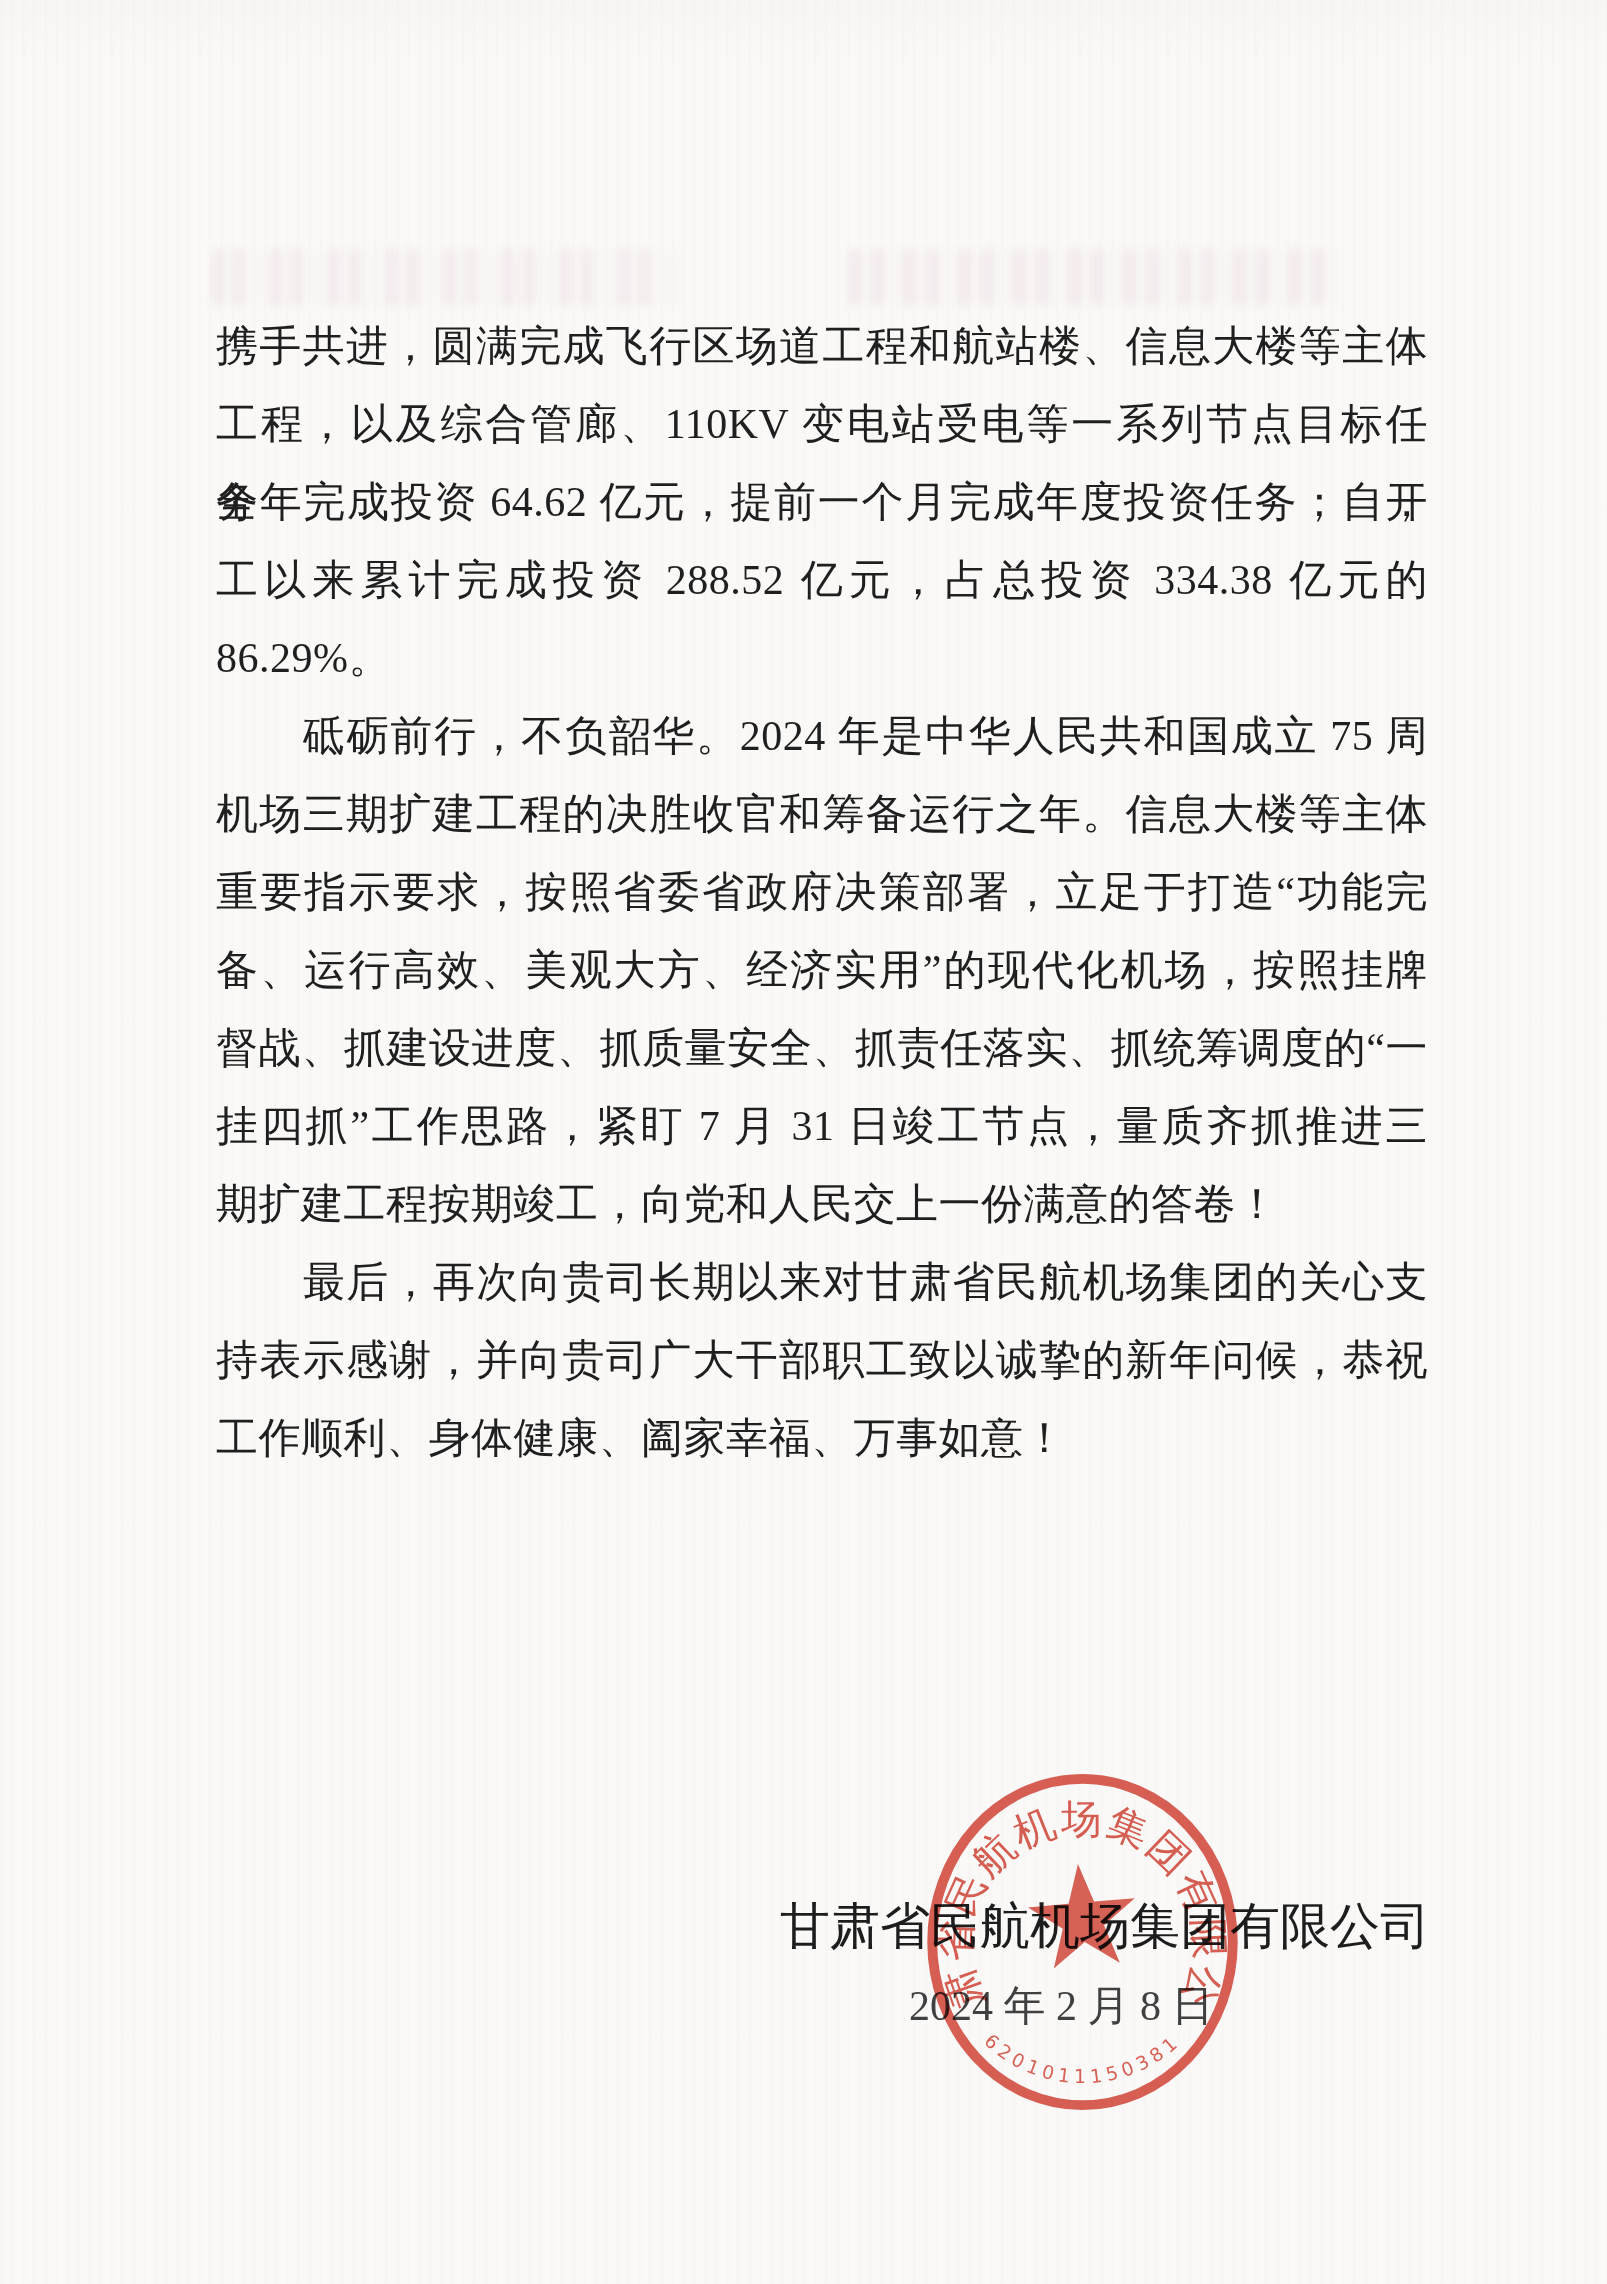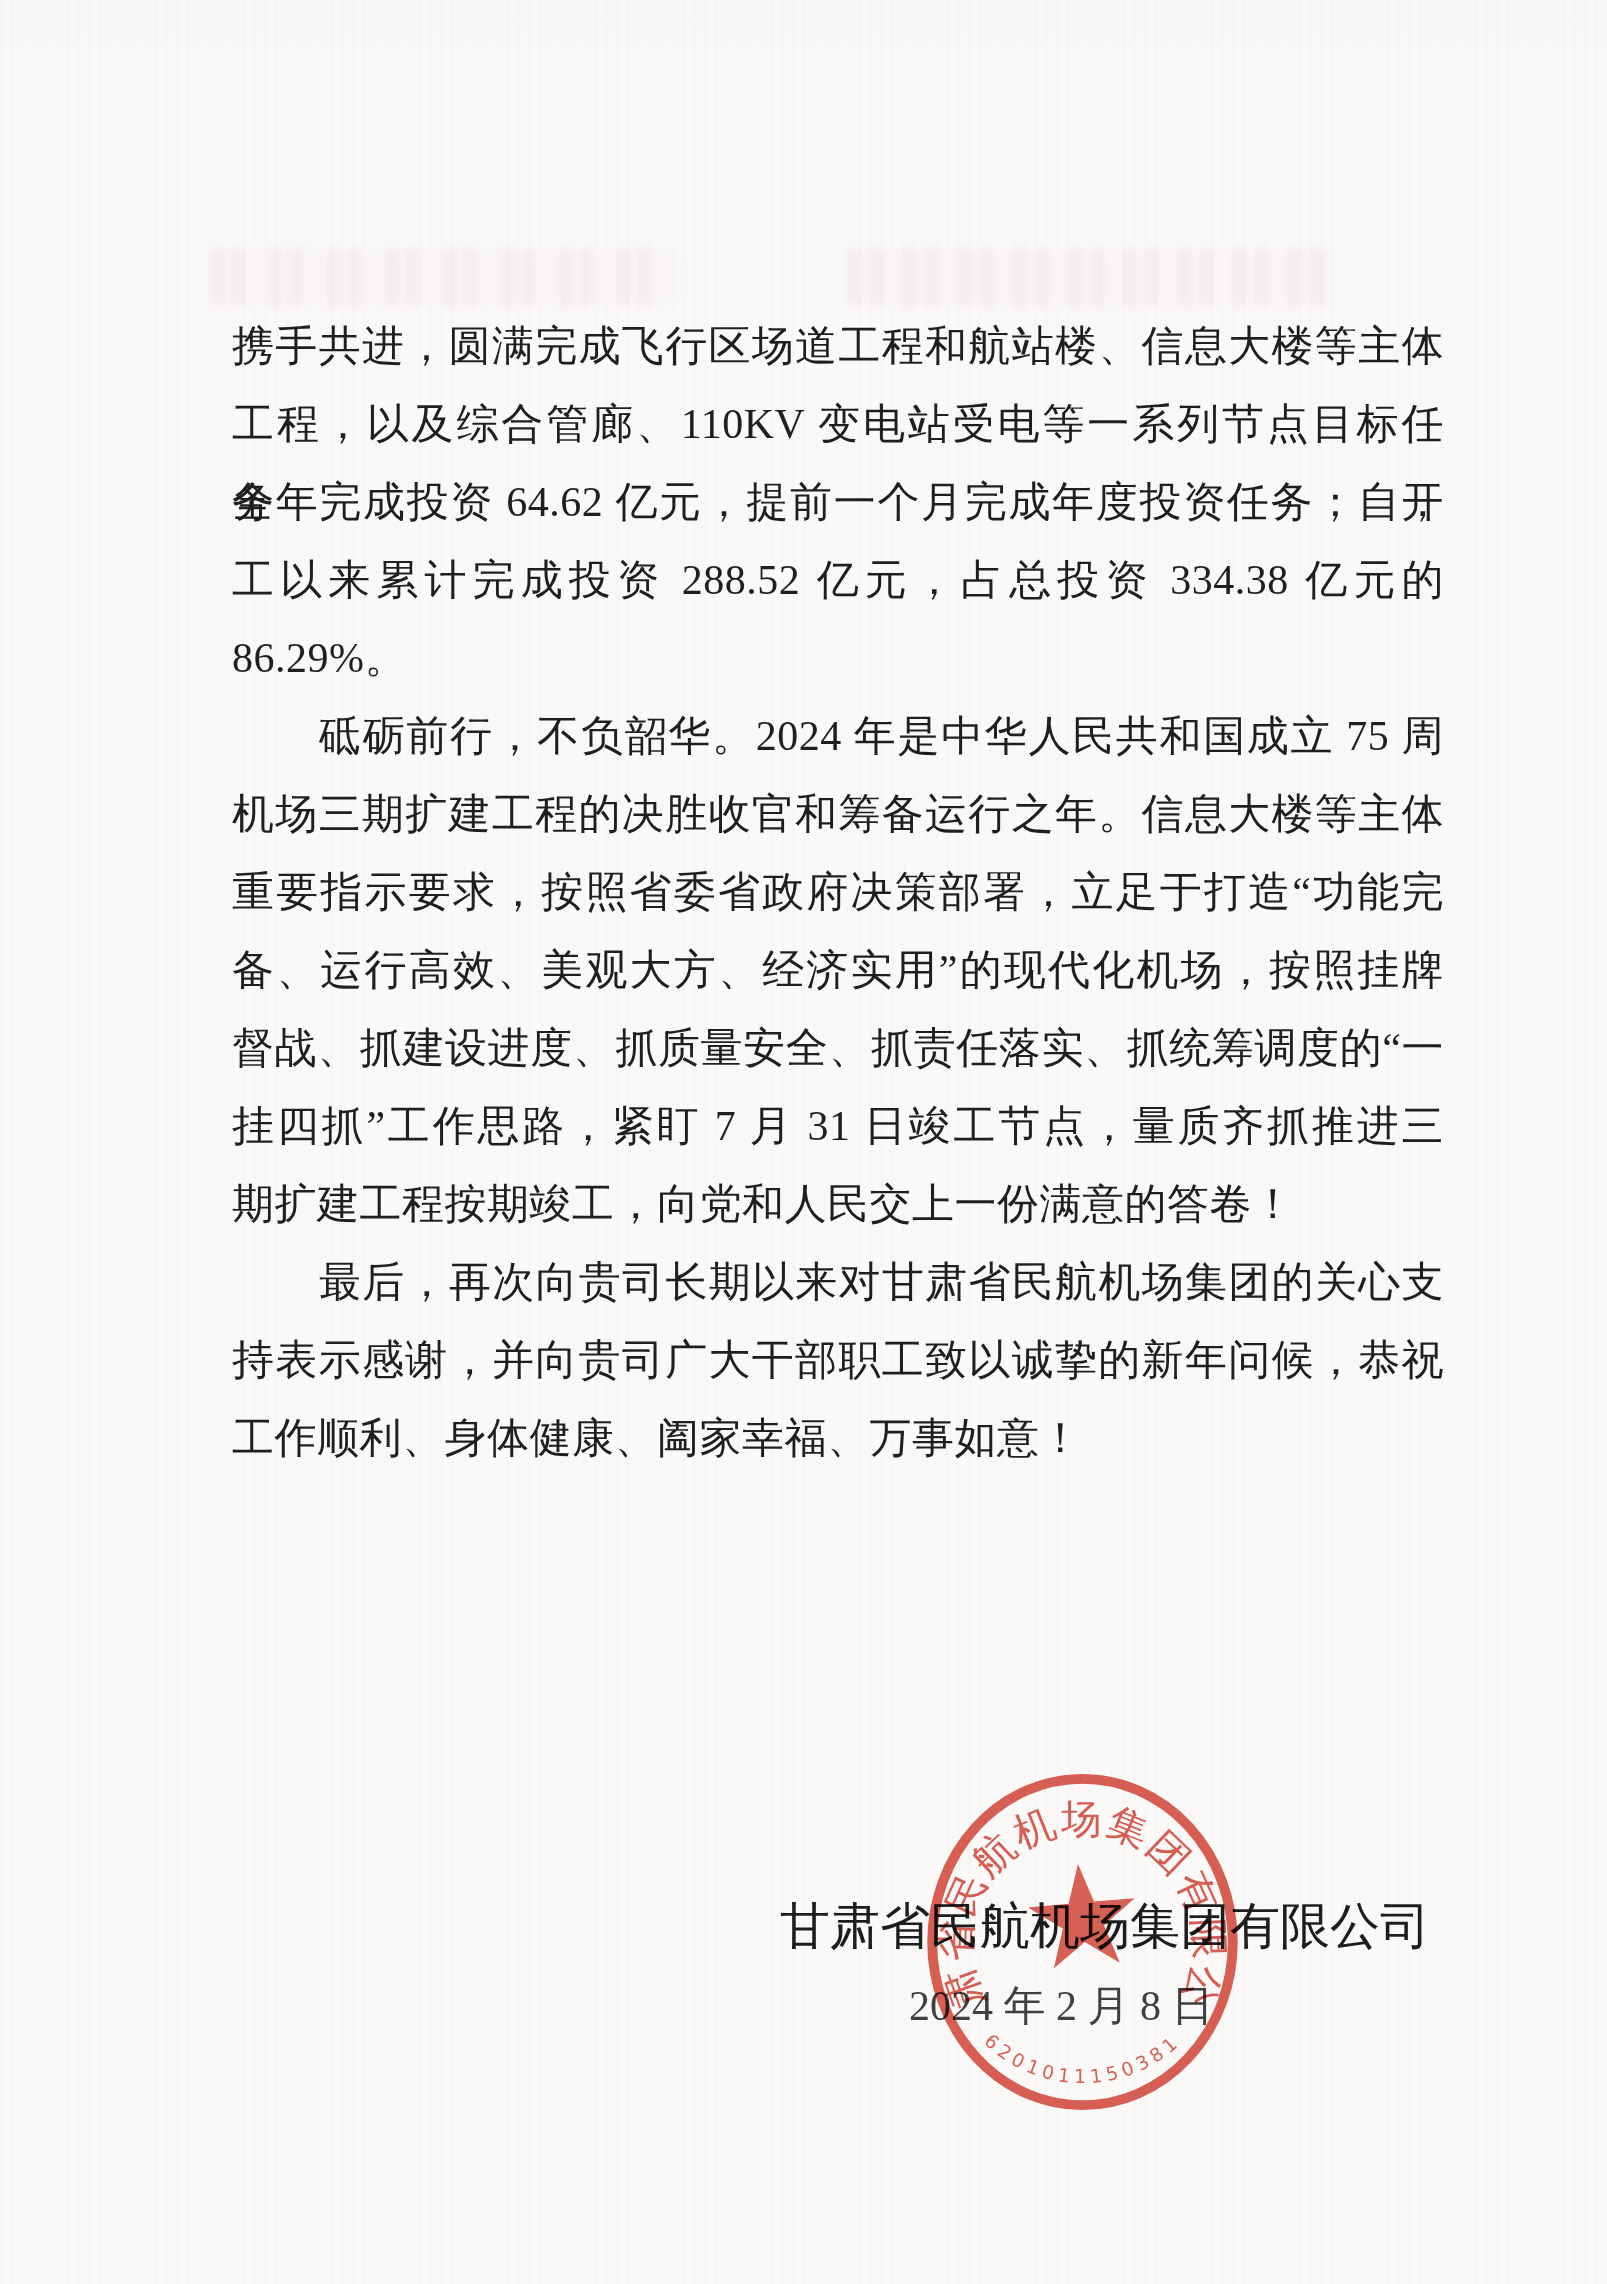--- a/index.html
+++ b/index.html
@@ -43,21 +43,21 @@
   .ghost-b {
     left: 849px;
     width: 487px;
     background: repeating-linear-gradient(90deg,
       rgba(206,148,176,0.28) 0 11px, rgba(206,148,176,0.05) 11px 24px,
       rgba(206,148,176,0.30) 24px 33px, rgba(206,148,176,0.05) 33px 55px);
   }
 
   .letter-body {
     position: absolute;
-    left: 232px;
+    left: 216px;
     top: 307px;
     width: 1212px;
     color: #1f1f1f;
   }
   .body-line {
     height: 78px;
     line-height: 78px;
     font-size: 42px;
     letter-spacing: 0.5px;
     text-align: justify;

